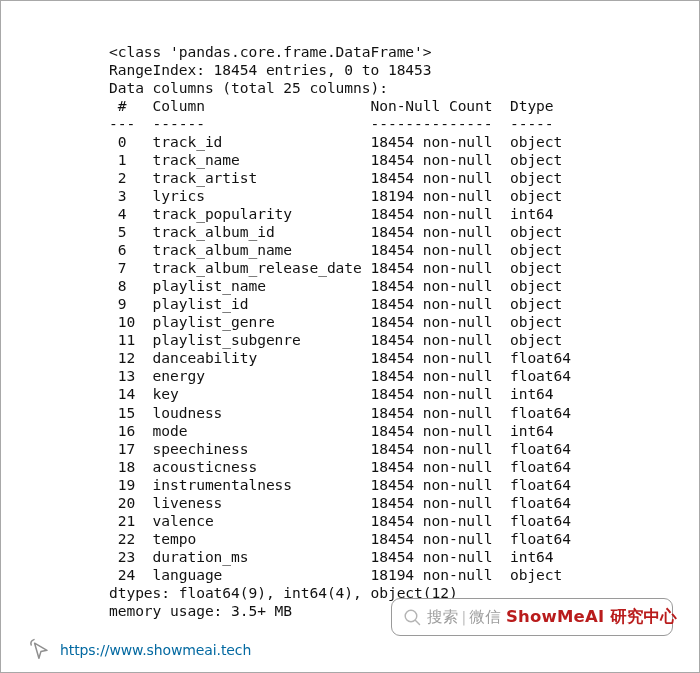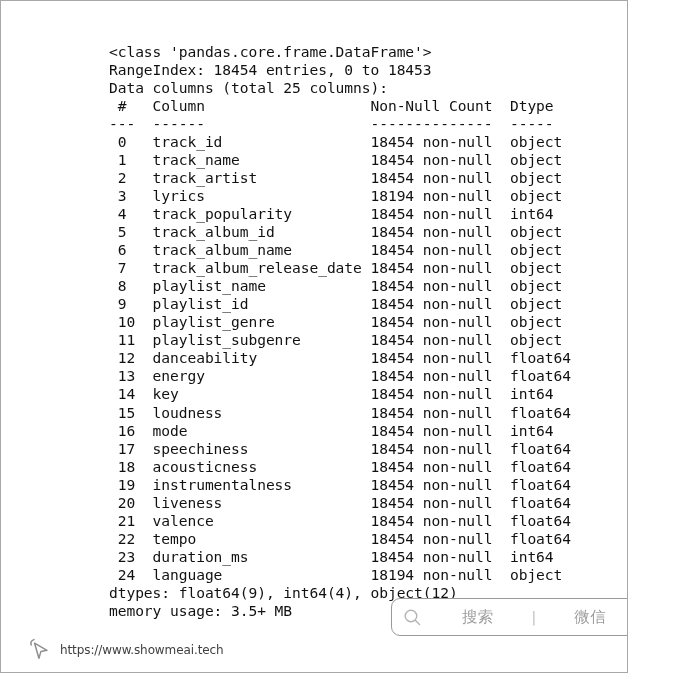--- a/index.html
+++ b/index.html
@@ -8,21 +8,21 @@
   }
   body {
     width: 700px;
     height: 673px;
     background: #ffffff;
     font-family: "Liberation Sans", sans-serif;
     overflow: hidden;
   }
   #frame {
     position: relative;
-    width: 628px;
+    width: 700px;
     height: 673px;
     box-sizing: border-box;
     border: 1px solid #a8a8a8;
     background: #ffffff;
     overflow: hidden;
   }
 
   
   #console-output {
     position: absolute;
@@ -49,21 +49,20 @@
     top: 597px;
     width: 282px;
     height: 38px;
     box-sizing: border-box;
     border: 1.4px solid #9a9a9a;
     border-radius: 9px;
     background: #ffffff;
     display: flex;
     align-items: center;
     padding: 0 11px;
-    gap: 35px;
   }
   #watermark-badge .mag-icon {
     flex: 0 0 auto;
     width: 19px;
     height: 19px;
     margin-right: 5px;
     display: block;
   }
   #watermark-badge .wm-text-gray {
     font-family: "DejaVu Sans", sans-serif;
@@ -98,22 +97,22 @@
     align-items: center;
   }
   #footer-url .cursor-icon {
     flex: 0 0 auto;
     width: 26px;
     height: 26px;
     display: block;
   }
   #footer-url .url-text {
     font-family: "DejaVu Sans", "Liberation Sans", sans-serif;
-    font-size: 12px;
-    color: #404040;
+    font-size: 14px;
+    color: #0369a1;
     margin-left: 6px;
     white-space: nowrap;
     letter-spacing: -0.1px;
   }
 </style>
 </head>
 <body>
 
 <div id="frame">
 

